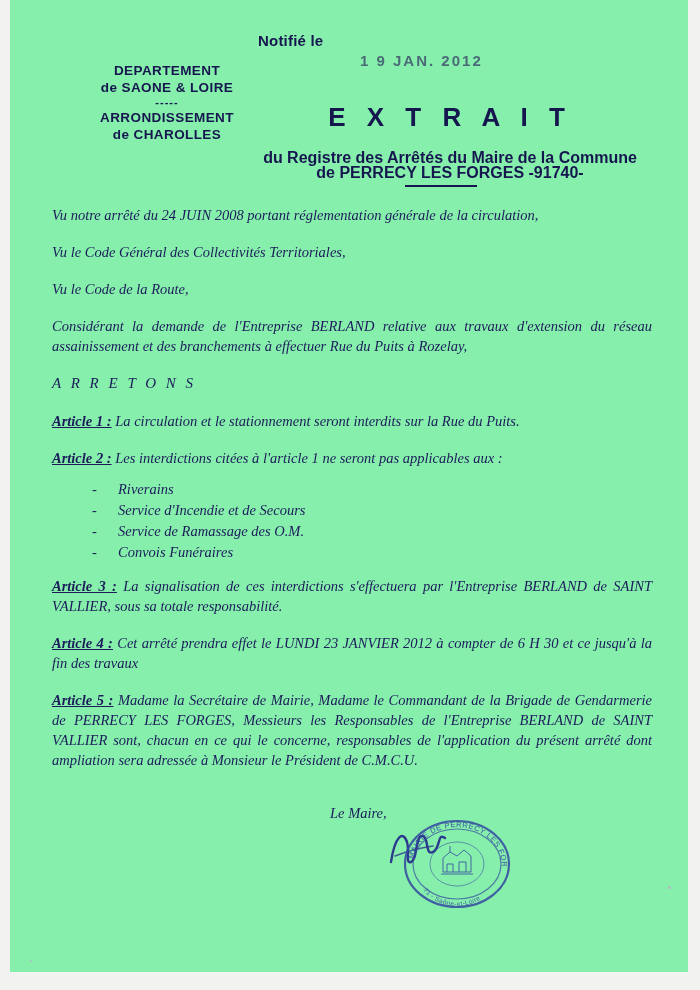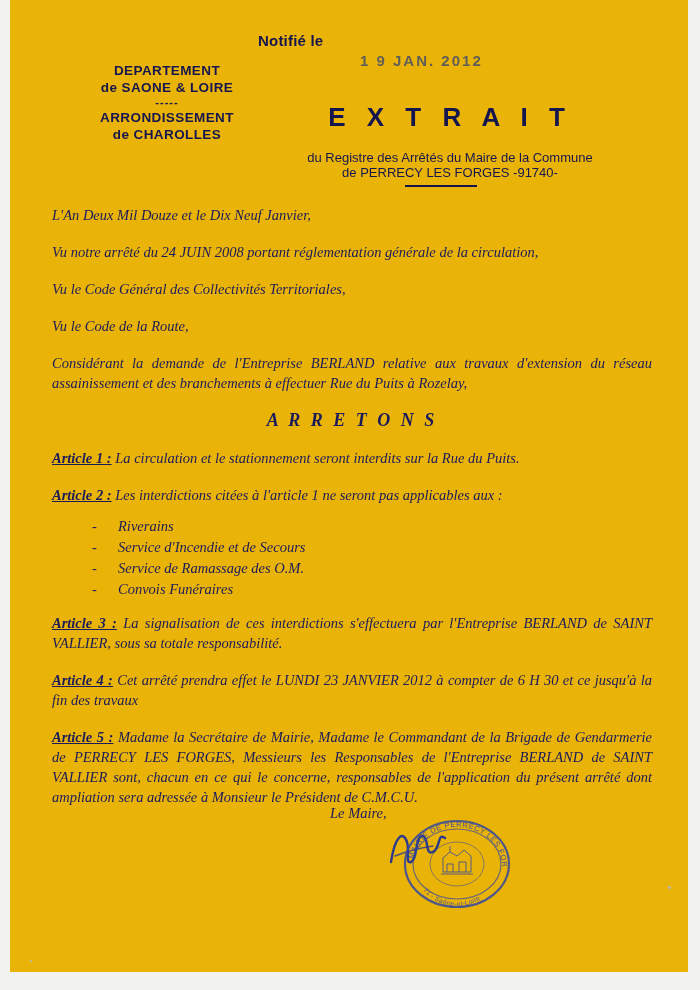--- a/index.html
+++ b/index.html
@@ -13,21 +13,21 @@
     position: relative;
     font-family: "Liberation Serif", serif;
     color: #1b1b5a;
     overflow: hidden;
   }
   .page {
     position: absolute;
     left: 0; top: 0;
     width: 700px;
     height: 990px;
-    background: #eab308;
+    background: #86efac;
   }
   
   .scan-edge-left, .scan-edge-right, .scan-edge-bottom {
     position: absolute;
     background: #f2f2f0;
   }
   .scan-edge-left { left: 0; top: 0; width: 10px; height: 990px; }
   .scan-edge-right { right: 0; top: 0; width: 12px; height: 990px; }
   .scan-edge-bottom { left: 0; bottom: 0; width: 700px; height: 18px; }
 
@@ -88,22 +88,22 @@
     letter-spacing: 7px;
     color: #16164f;
   }
   .subtitle {
     position: absolute;
     left: 230px;
     top: 150px;
     width: 440px;
     text-align: center;
     font-family: "Liberation Sans", sans-serif;
-    font-size: 13px;
-    font-weight: normal;
+    font-size: 16px;
+    font-weight: bold;
     line-height: 15px;
     color: #16164f;
   }
   .rule {
     position: absolute;
     left: 405px;
     top: 185px;
     width: 72px;
     height: 2px;
     background: #16164f;
@@ -119,26 +119,24 @@
     font-style: italic;
     font-size: 14.5px;
     line-height: 20px;
     color: #1b1b5a;
   }
   .p {
     margin: 0 0 17px 0;
     text-align: justify;
   }
   .arretons {
-    text-align: center;
     font-style: italic;
     letter-spacing: 3px;
     margin: 4px 0 18px 0;
-    font-size: 18px;
-    font-weight: bold;
+    font-size: 15px;
   }
   .art-label {
     text-decoration: underline;
     font-weight: bold;
   }
   ul.exceptions {
     list-style: none;
     margin: -6px 0 14px 0;
     padding-left: 40px;
   }
@@ -209,21 +207,20 @@
   </div>
 
   <div class="extrait">E X T R A I T</div>
   <div class="subtitle">
     <div>du Registre des Arrêtés du Maire de la Commune</div>
     <div>de PERRECY LES FORGES -91740-</div>
   </div>
   <div class="rule"></div>
 
   <div class="body-text">
-    <p class="p">L'An Deux Mil Douze et le Dix Neuf Janvier,</p>
     <p class="p">Vu notre arrêté du 24 JUIN 2008 portant réglementation générale de la circulation,</p>
     <p class="p">Vu le Code Général des Collectivités Territoriales,</p>
     <p class="p">Vu le Code de la Route,</p>
     <p class="p">Considérant la demande de l'Entreprise BERLAND relative aux travaux d'extension du réseau assainissement et des branchements à effectuer Rue du Puits à Rozelay,</p>
 
     <p class="arretons">A R R E T O N S</p>
 
     <p class="p"><span class="art-label">Article 1 :</span><span> La circulation et le stationnement seront interdits sur la Rue du Puits.</span></p>
 
     <p class="p"><span class="art-label">Article 2 :</span><span> Les interdictions citées à l'article 1 ne seront pas applicables aux :</span></p>

